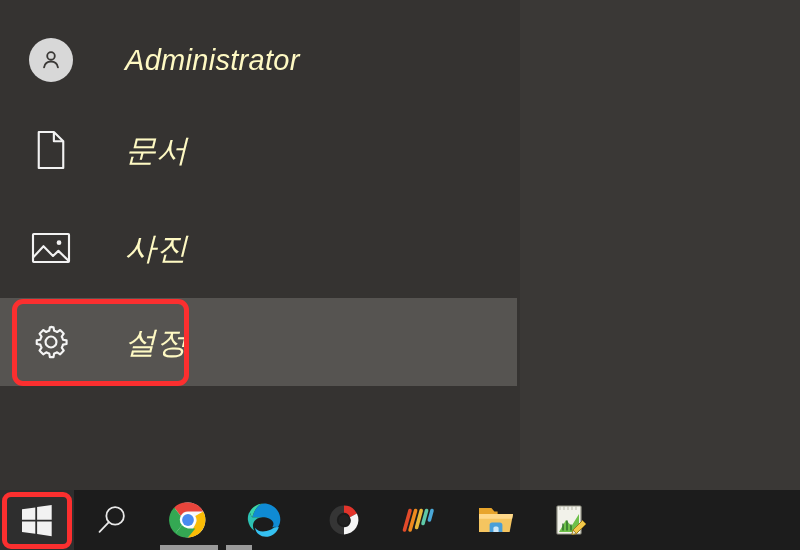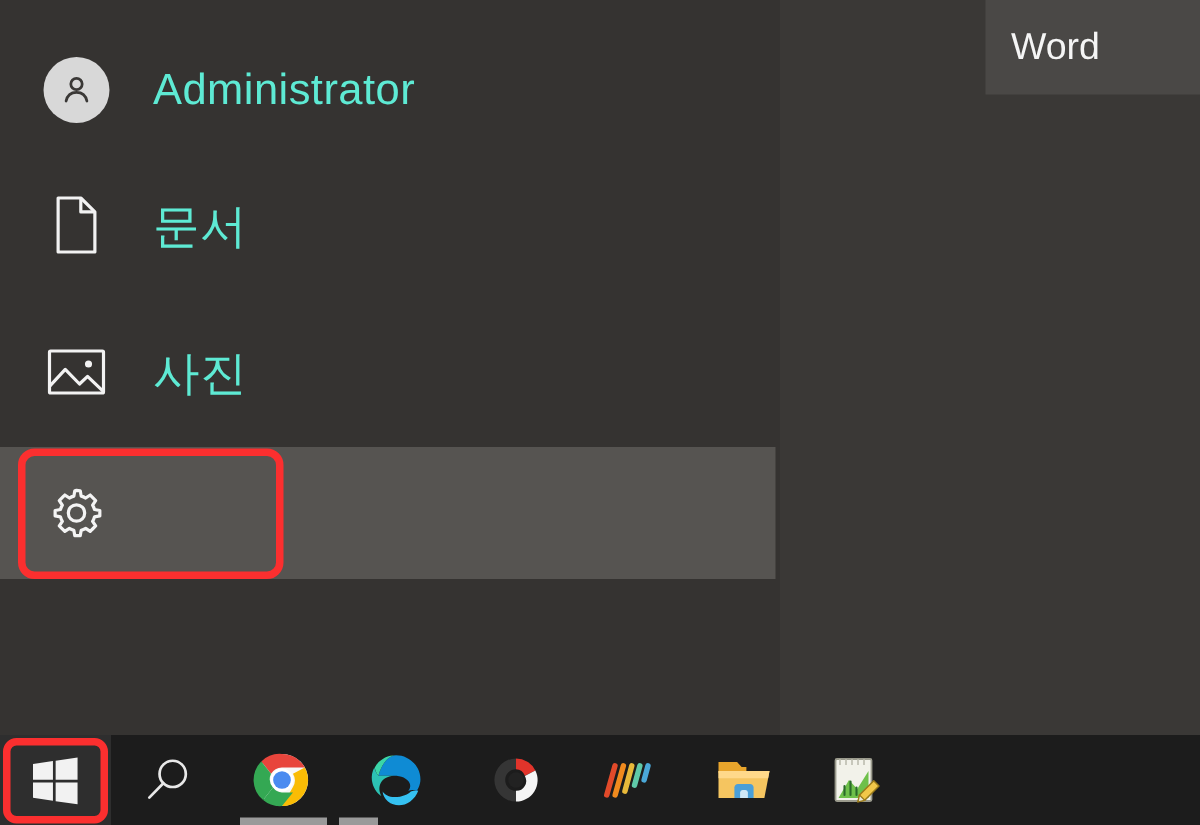--- a/index.html
+++ b/index.html
@@ -69,26 +69,27 @@
     width: 46px;
     height: 46px;
     flex: 0 0 46px;
     display: flex;
     align-items: center;
     justify-content: center;
     color: #f2f2f2;
   }
 
   .menu-label {
-    margin-left: 28px;
-    color: #5eead4;
+    margin-left: 51px;
+    color: #fef9c3;
     font-size: 31px;
     line-height: 1;
     letter-spacing: 0.5px;
     white-space: nowrap;
+    font-style: italic;
   }
   .menu-label.latin {
     font-size: 29px;
     letter-spacing: 0.3px;
   }
 
   
   .avatar {
     width: 44px;
     height: 44px;
@@ -226,28 +227,26 @@
 
       <div class="menu-item selected" style="top:298px;">
         <div class="menu-icon">
           <svg width="38" height="38" viewBox="0 0 32 32">
             <g fill="none" stroke="#f4f4f4" stroke-width="1.8" stroke-linejoin="round">
               <path d="M16 3.3l2.1 0.25 0.55 3.0a9.6 9.6 0 0 1 2.5 1.05l2.55-1.7 1.55 1.55 1.5 1.55-1.7 2.55a9.6 9.6 0 0 1 1.05 2.5l3.0 0.55v3.05l-3.0 0.55a9.6 9.6 0 0 1-1.05 2.5l1.7 2.55-2.15 2.15-0.9 0.95-2.55-1.7a9.6 9.6 0 0 1-2.5 1.05l-0.55 3.0h-3.05l-0.55-3.0a9.6 9.6 0 0 1-2.5-1.05l-2.55 1.7-2.15-2.15-0.95-0.95 1.7-2.55a9.6 9.6 0 0 1-1.05-2.5l-3.0-0.55v-3.05l3.0-0.55a9.6 9.6 0 0 1 1.05-2.5l-1.7-2.55 2.15-2.15 0.95-0.95 2.55 1.7a9.6 9.6 0 0 1 2.5-1.05l0.55-3.0z"></path>
               <circle cx="16" cy="16" r="4.6"></circle>
             </g>
           </svg>
         </div>
+        <div class="menu-label">설정</div>
       </div>
 
 
     </div>
 
-    <div id="word-tile">
-      <span class="tile-label">Word</span>
-    </div>
 
   </div>
 
   <div id="taskbar">
 
     <div class="start-button">
       <svg width="34" height="34" viewBox="0 0 34 34">
         <path d="M2.0 6.3l13.3-1.9v12.4H2.0z" fill="#f2f2f2"></path>
         <path d="M17.1 4.1l14.6-2.1v14.8H17.1z" fill="#f2f2f2"></path>
         <path d="M2.0 18.6h13.3v12.2L2.0 28.9z" fill="#f2f2f2"></path>

